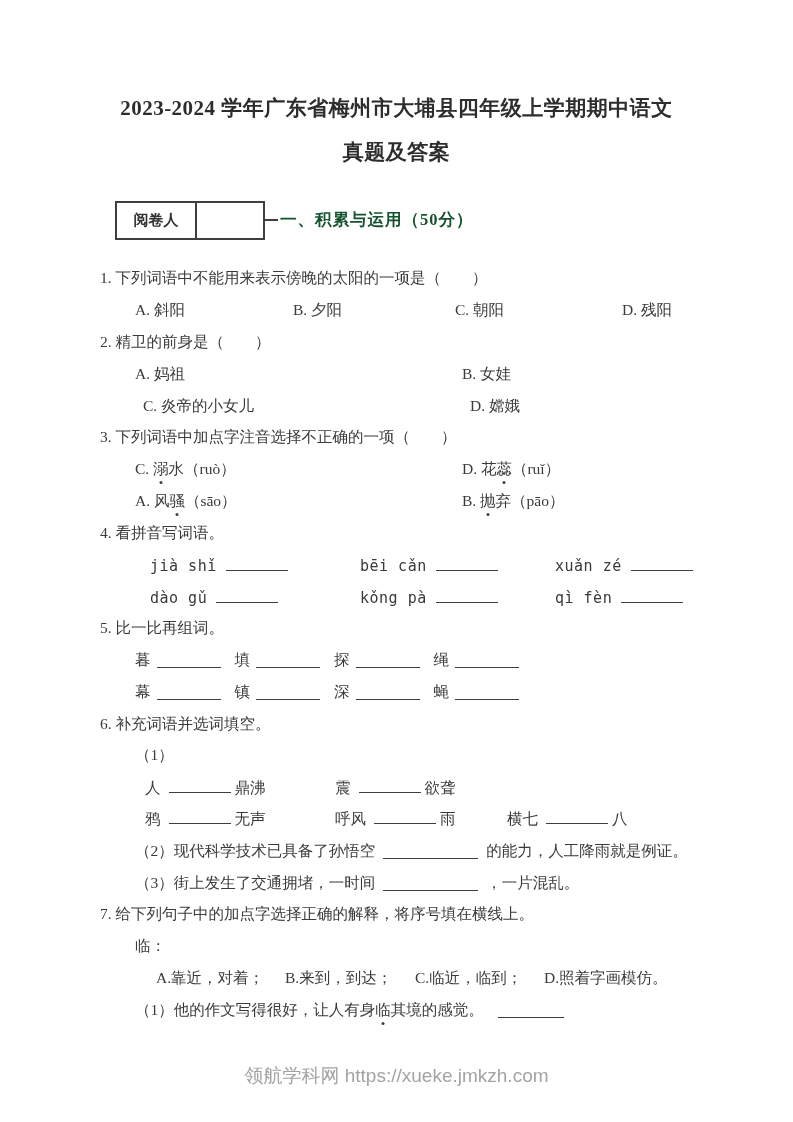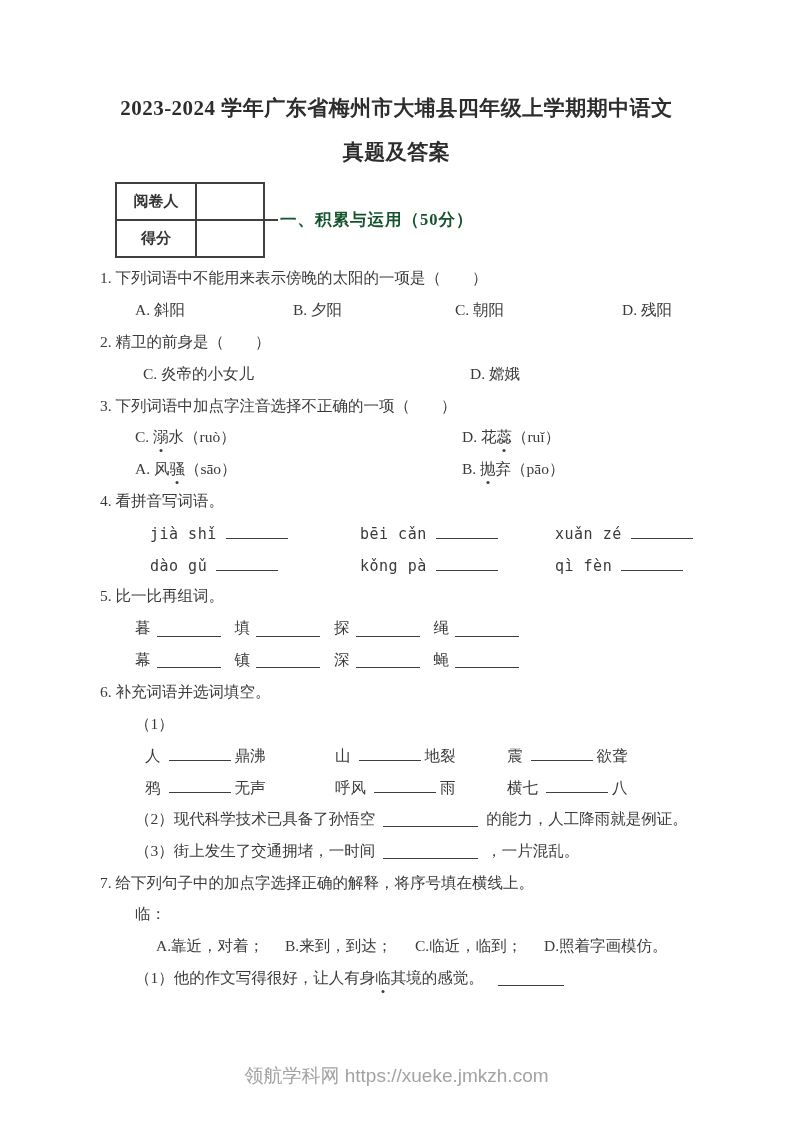--- a/index.html
+++ b/index.html
@@ -90,24 +90,20 @@
     <div>真题及答案</div>
   </div>
 
   <div class="header-row">
     <table class="score-table">
       <tbody>
         <tr>
           <td class="label-cell">阅卷人</td>
           <td class="value-cell"></td>
         </tr>
-        <tr>
-          <td class="label-cell">得分</td>
-          <td class="value-cell"></td>
-        </tr>
       </tbody>
     </table>
     <div class="heading-wrap">
       <span class="lead-line"></span>
       <span class="section-heading">一、积累与运用（50分）</span>
     </div>
   </div>
 
   <div class="lines">
 
@@ -118,20 +114,24 @@
       <span style="margin-left:35px;width:158px">A. 斜阳</span>
       <span style="width:162px">B. 夕阳</span>
       <span style="width:167px">C. 朝阳</span>
       <span>D. 残阳</span>
     </div>
 
     <div class="line">
       <span>2. 精卫的前身是（　　）</span>
     </div>
     <div class="line">
+      <span style="margin-left:35px;width:327px">A. 妈祖</span>
+      <span>B. 女娃</span>
+    </div>
+    <div class="line">
       <span style="margin-left:43px;width:327px">C. 炎帝的小女儿</span>
       <span>D. 嫦娥</span>
     </div>
 
     <div class="line">
       <span>3. 下列词语中加点字注音选择不正确的一项（　　）</span>
     </div>
     <div class="line">
       <span style="margin-left:35px;width:327px"><span>C. </span><span class="em-dot">溺</span><span>水（ruò）</span></span>
       <span><span>D. 花</span><span class="em-dot">蕊</span><span>（ruǐ）</span></span>
@@ -180,21 +180,20 @@
     </div>
 
     <div class="line">
       <span>6. 补充词语并选词填空。</span>
     </div>
     <div class="line">
       <span style="margin-left:35px">（1）</span>
     </div>
     <div class="line">
       <span style="margin-left:45px;width:190px"><span>人</span><span class="blank" style="width:62px;margin:0 4px 0 8px"></span><span>鼎沸</span></span>
-      <span style="width:172px"><span>山</span><span class="blank" style="width:62px;margin:0 4px 0 8px"></span><span>地裂</span></span>
       <span><span>震</span><span class="blank" style="width:62px;margin:0 4px 0 8px"></span><span>欲聋</span></span>
     </div>
     <div class="line">
       <span style="margin-left:45px;width:190px"><span>鸦</span><span class="blank" style="width:62px;margin:0 4px 0 8px"></span><span>无声</span></span>
       <span style="width:172px"><span>呼风</span><span class="blank" style="width:62px;margin:0 4px 0 8px"></span><span>雨</span></span>
       <span><span>横七</span><span class="blank" style="width:62px;margin:0 4px 0 8px"></span><span>八</span></span>
     </div>
     <div class="line">
       <span style="margin-left:35px">（2）现代科学技术已具备了孙悟空</span>
         <span class="blank" style="width:95px;margin:0 8px"></span>

